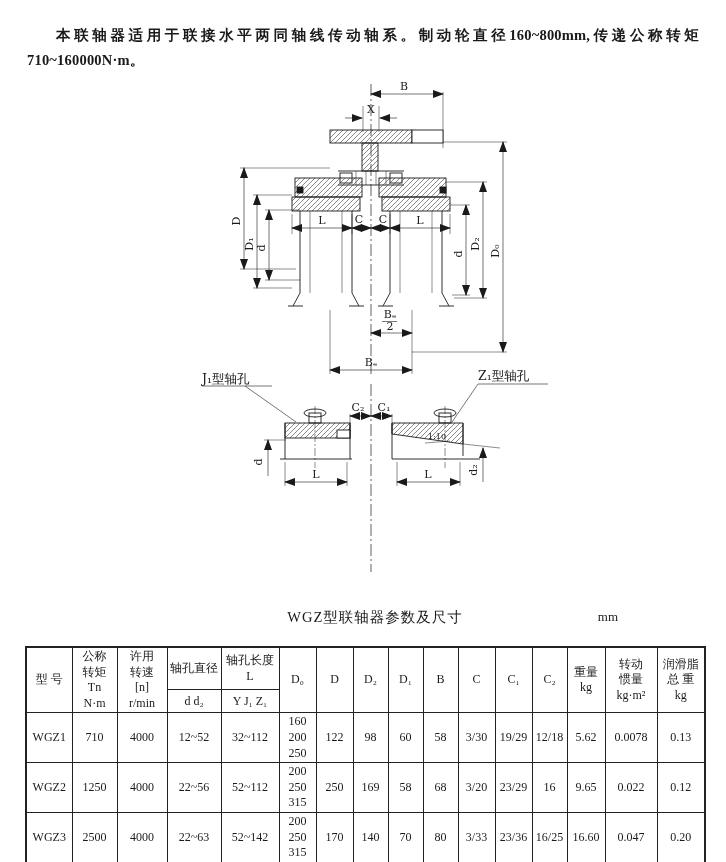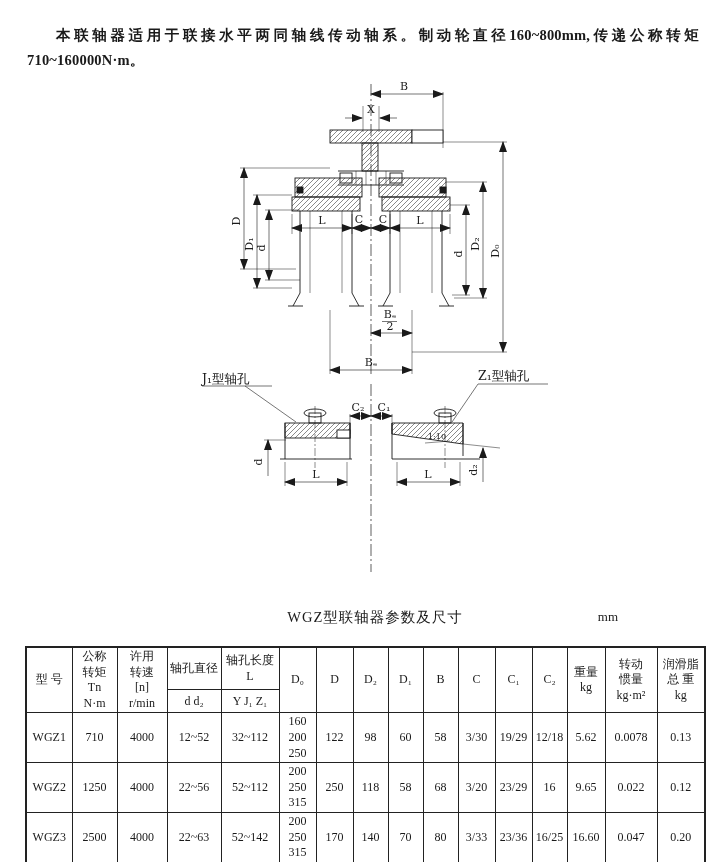--- a/index.html
+++ b/index.html
@@ -281,21 +281,21 @@
     <tr>
       <td>WGZ2</td>
       <td>1250</td>
       <td>4000</td>
       <td>22~56</td>
       <td>52~112</td>
       <td class="ml">200
 250
 315</td>
       <td>250</td>
-      <td>118</td>
+      <td>169</td>
       <td>58</td>
       <td>68</td>
       <td>3/20</td>
       <td>23/29</td>
       <td>16</td>
       <td>9.65</td>
       <td>0.022</td>
       <td>0.12</td>
     </tr>
     <tr>

